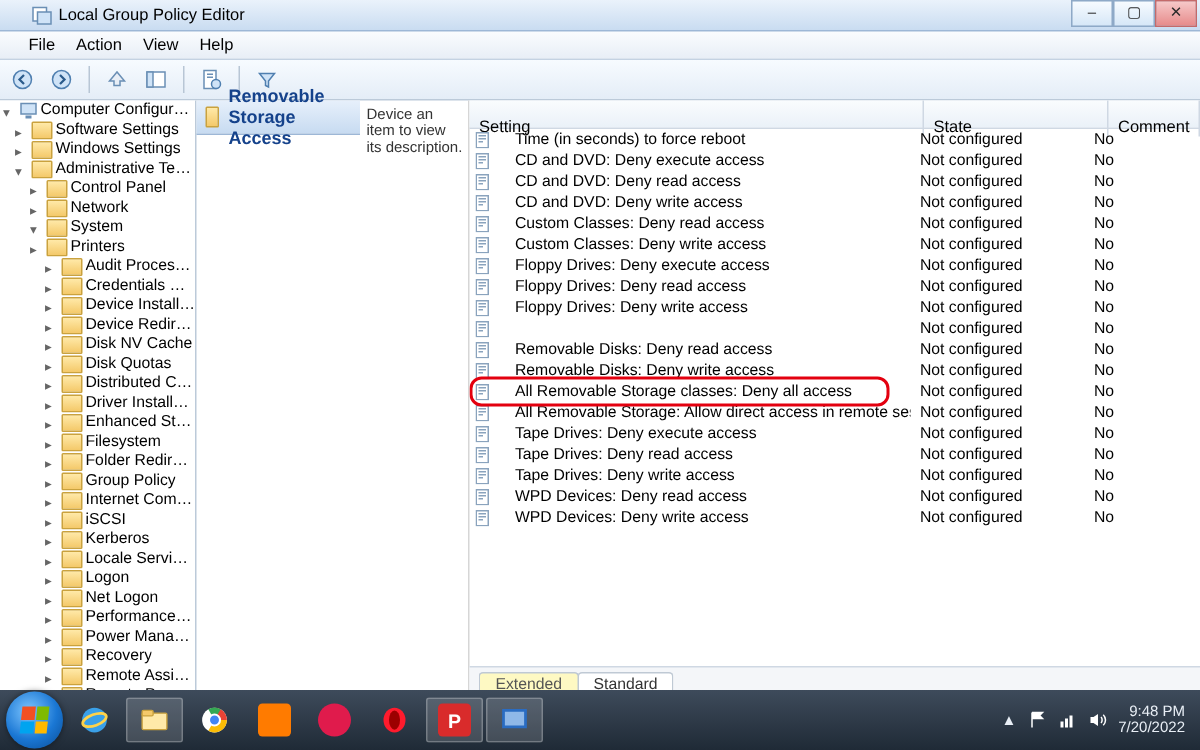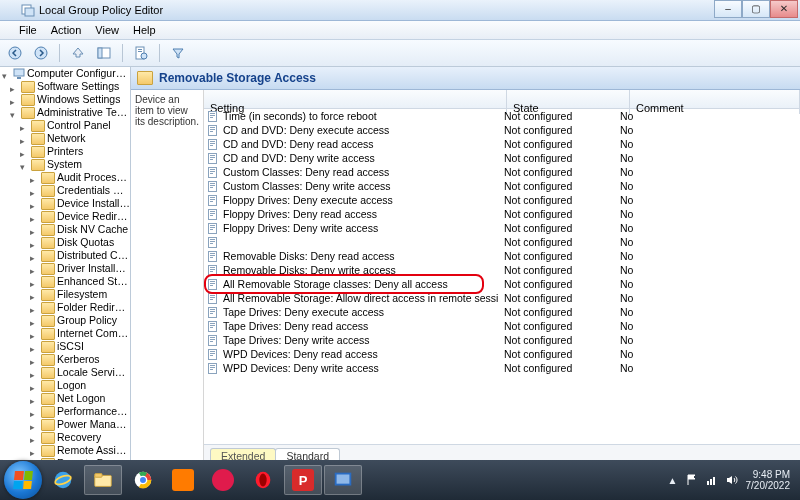--- a/index.html
+++ b/index.html
@@ -18,32 +18,32 @@
   .tree ul{list-style:none;margin:0;padding:0}
   .tree li{white-space:nowrap;overflow:hidden;text-overflow:ellipsis;padding:0 0 0 2px}
   .tree .node{display:flex;align-items:center;gap:2px}
   .tree .tw{width:9px;height:9px;flex:none;display:inline-block;color:#666}
   .tree .tw.open::before{content:"▾";font-size:9px}
   .tree .tw.closed::before{content:"▸";font-size:9px}
   .tree .fi{width:12px;height:10px;background:linear-gradient(#ffe9a8,#f4c96a);border:1px solid #caa23e;border-radius:1px;flex:none}
   .tree .ci{width:12px;height:12px;flex:none;display:inline-block}
   .tree .lbl{overflow:hidden;text-overflow:ellipsis}
   .tree .d1{padding-left:10px}.tree .d2{padding-left:20px}.tree .d3{padding-left:30px}
-  .content{flex:1;display:flex;flex-direction:column;min-width:0}
+  .content{flex:1;display:flex;flex-direction:row;min-width:0}
   .chead{height:22px;background:linear-gradient(#e7f0fb,#c7dbf1);border-bottom:1px solid #9db7d6;display:flex;align-items:center;padding:0 6px;font-size:12px;color:#15428b;font-weight:600;gap:6px}
   .chead .ficon{width:14px;height:12px;background:linear-gradient(#ffe9a8,#f4c96a);border:1px solid #caa23e;border-radius:1px}
   .cbody{flex:1;display:flex;min-height:0}
   .descpane{width:64px;border-right:1px solid #d6d6d6;padding:4px;font-size:10px;color:#333;overflow:hidden}
   .listpane{flex:1;display:flex;flex-direction:column;min-width:0}
   .cols{height:18px;display:flex;background:linear-gradient(#fafcfe,#eaf1f8);border-bottom:1px solid #cfd8e3;font-size:11px}
   .cols div{border-right:1px solid #cfd8e3;padding:12px 6px}
   .cols .c1{flex:none;width:290px}.cols .c2{flex:none;width:110px}.cols .c3{flex:1}
   .rows{flex:1;overflow:hidden;position:relative}
   .row{display:flex;height:14px;align-items:center;font-size:10.5px}
-  .row .c1{width:290px;flex:none;display:flex;align-items:center;gap:4px;padding-left:4px;overflow:hidden;white-space:nowrap}
+  .row .c1{width:290px;flex:none;display:flex;align-items:center;gap:15px;padding-left:4px;overflow:hidden;white-space:nowrap}
   .row .c2{width:110px;flex:none;padding-left:6px}
   .row .c3{flex:1;padding-left:6px}
   .row .sic{width:11px;height:11px;flex:none}
   .row .sic svg{width:11px;height:11px;display:block}
   .hi{border:2px solid #e3000f;border-radius:8px;position:absolute;pointer-events:none}
   .tabs{height:18px;border-top:1px solid #cfd8e3;display:flex;align-items:flex-end;padding-left:6px;gap:0;font-size:10.5px;background:#f4f6f9}
   .tab{border:1px solid #bfc9d4;border-bottom:none;background:#fff;padding:1px 10px;border-top-left-radius:3px;border-top-right-radius:3px;margin-right:-1px;color:#333}
   .tab.inactive{background:#fef9c3;color:#555}
   .status{height:18px;border-top:1px solid #cfd8e3;background:#f4f6f9;display:flex;align-items:center;padding:0 6px;font-size:10.5px;color:#333}
   .taskbar{height:40px;background:linear-gradient(#3e4b5b,#1f2a36);position:absolute;left:0;right:0;bottom:0;display:flex;align-items:center;padding-left:4px;gap:2px}
@@ -164,30 +164,30 @@
         </li>
         <li class="d2">
           <div class="node">
             <span class="tw closed"></span>
             <span class="fi"></span>
             <span class="lbl">Network</span>
           </div>
         </li>
         <li class="d2">
           <div class="node">
+            <span class="tw open"></span>
+            <span class="fi"></span>
+            <span class="lbl">System</span>
+          </div>
+        </li>
+        <li class="d2">
+          <div class="node">
             <span class="tw closed"></span>
             <span class="fi"></span>
             <span class="lbl">Printers</span>
-          </div>
-        </li>
-        <li class="d2">
-          <div class="node">
-            <span class="tw open"></span>
-            <span class="fi"></span>
-            <span class="lbl">System</span>
           </div>
         </li>
         <li class="d3">
           <div class="node">
             <span class="tw closed"></span>
             <span class="fi"></span>
             <span class="lbl">Audit Process Crea</span>
           </div>
         </li>
         <li class="d3">

